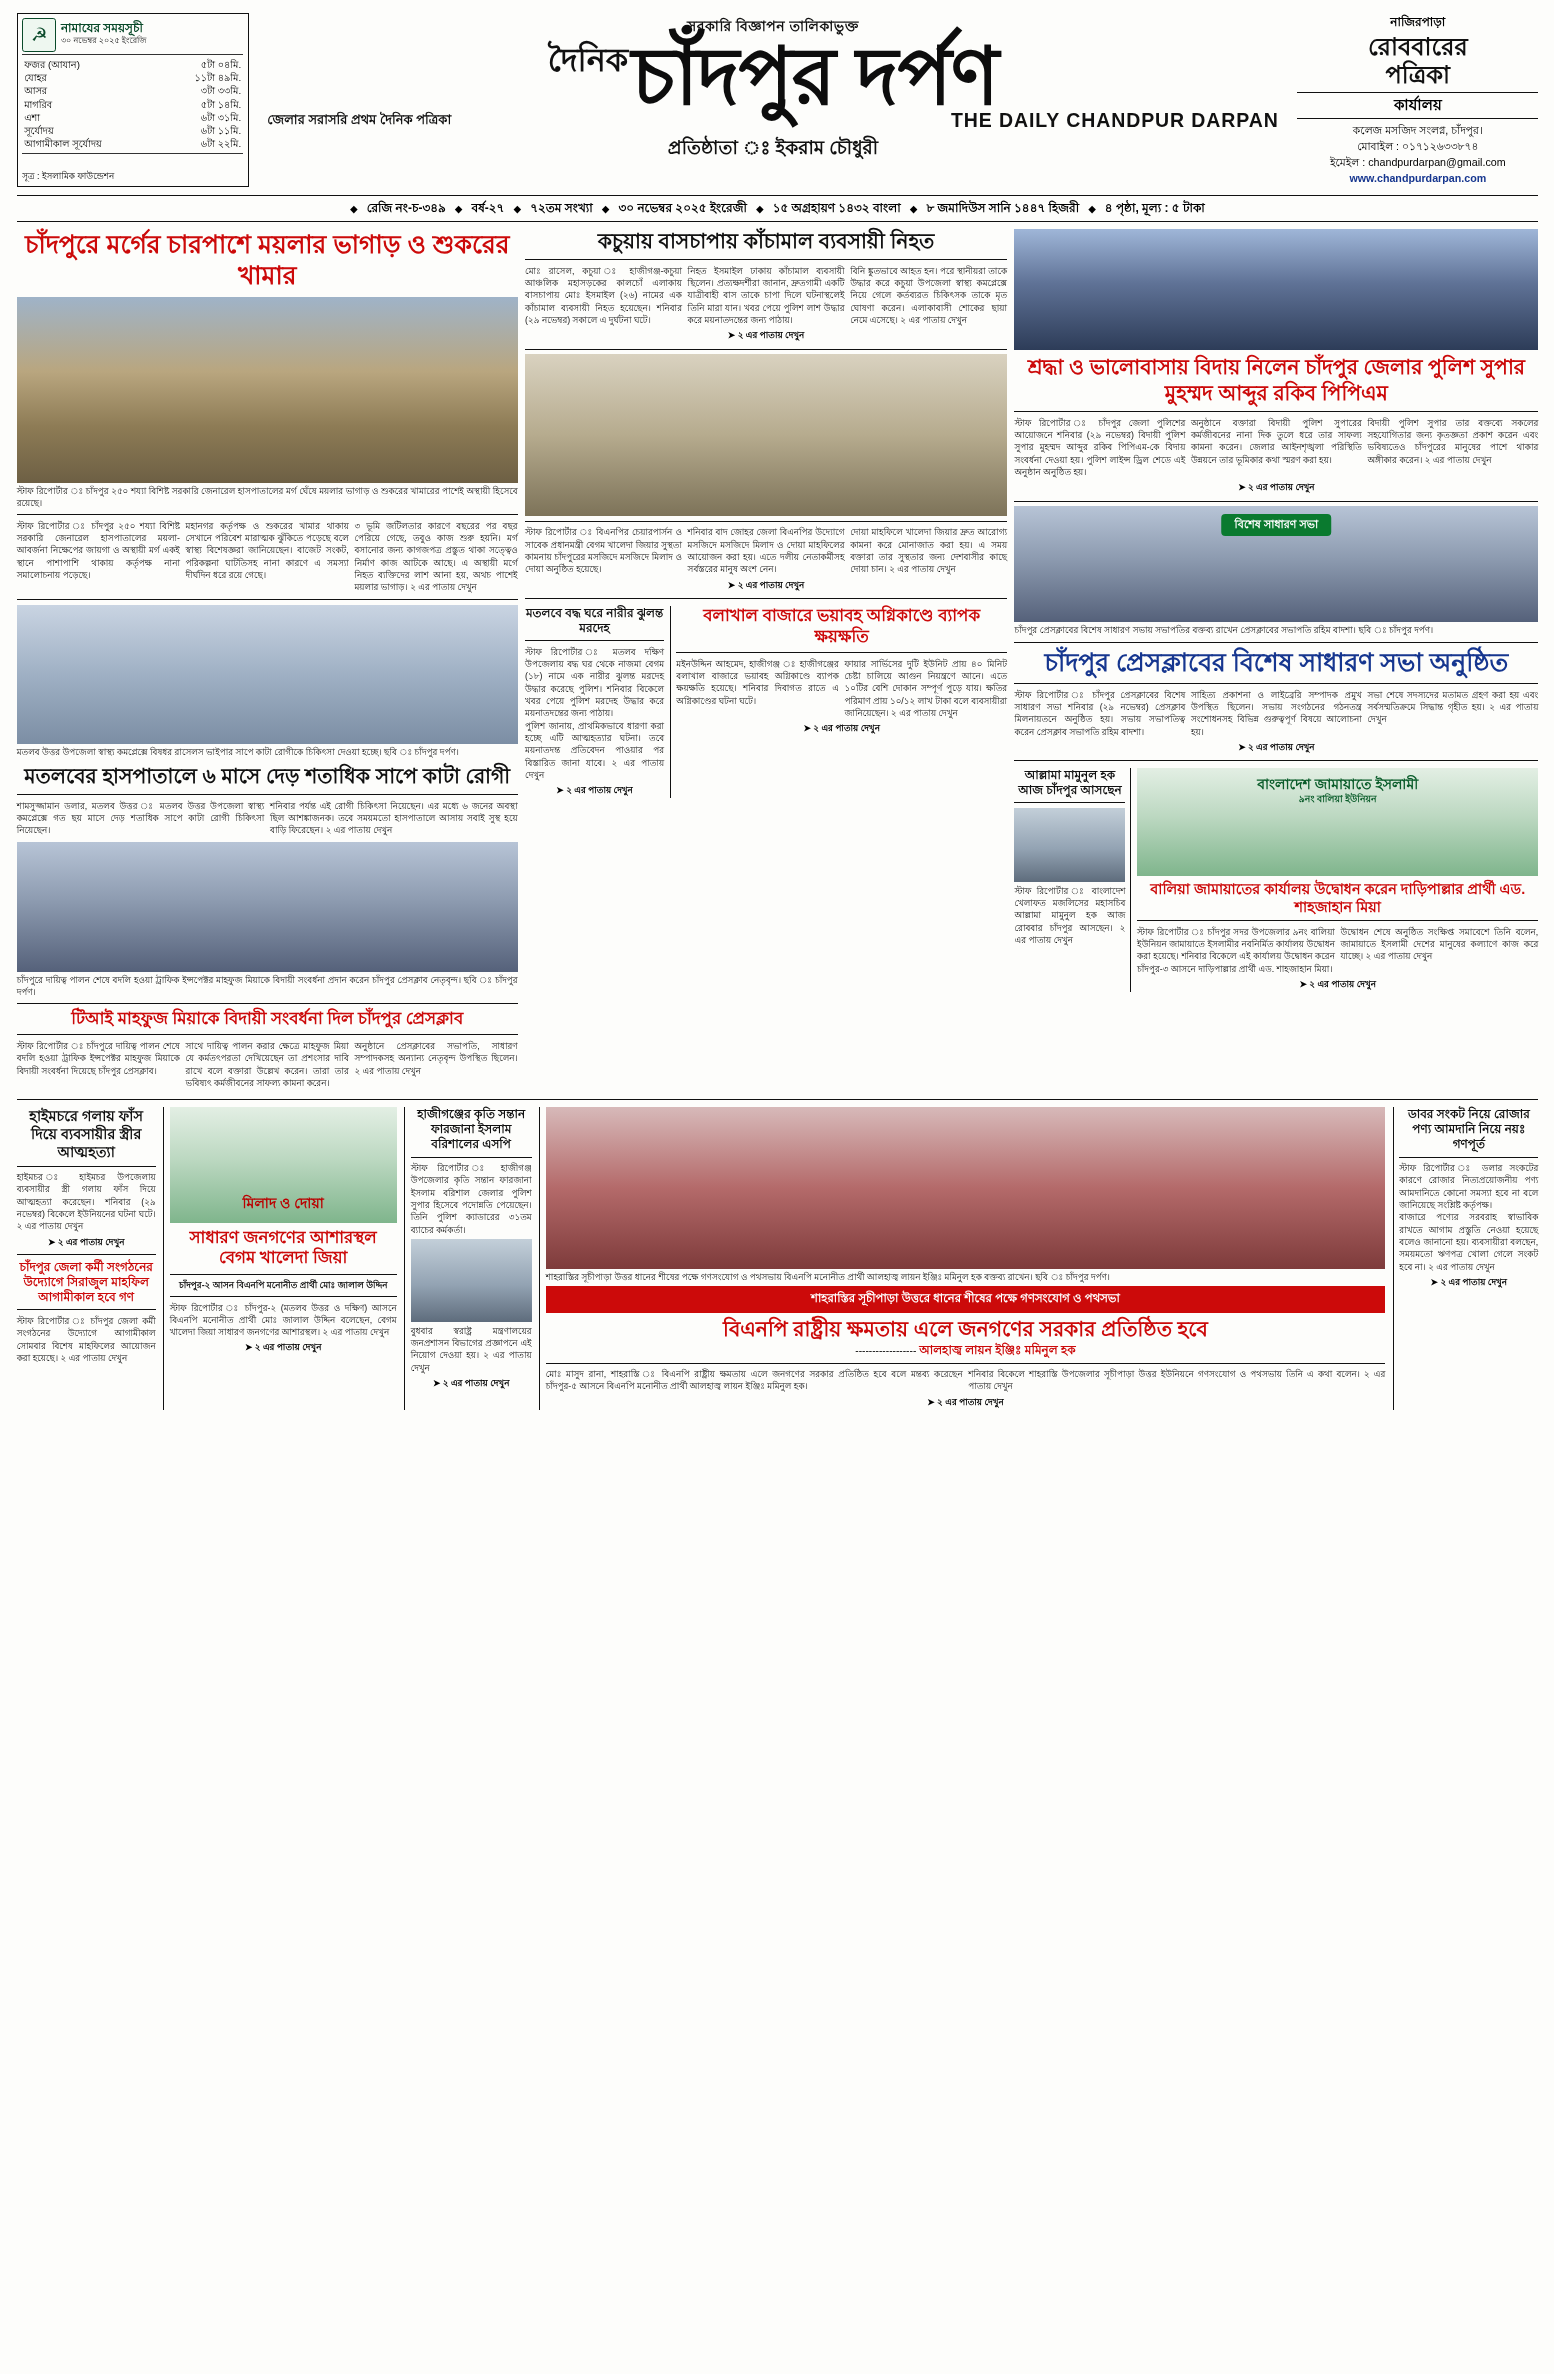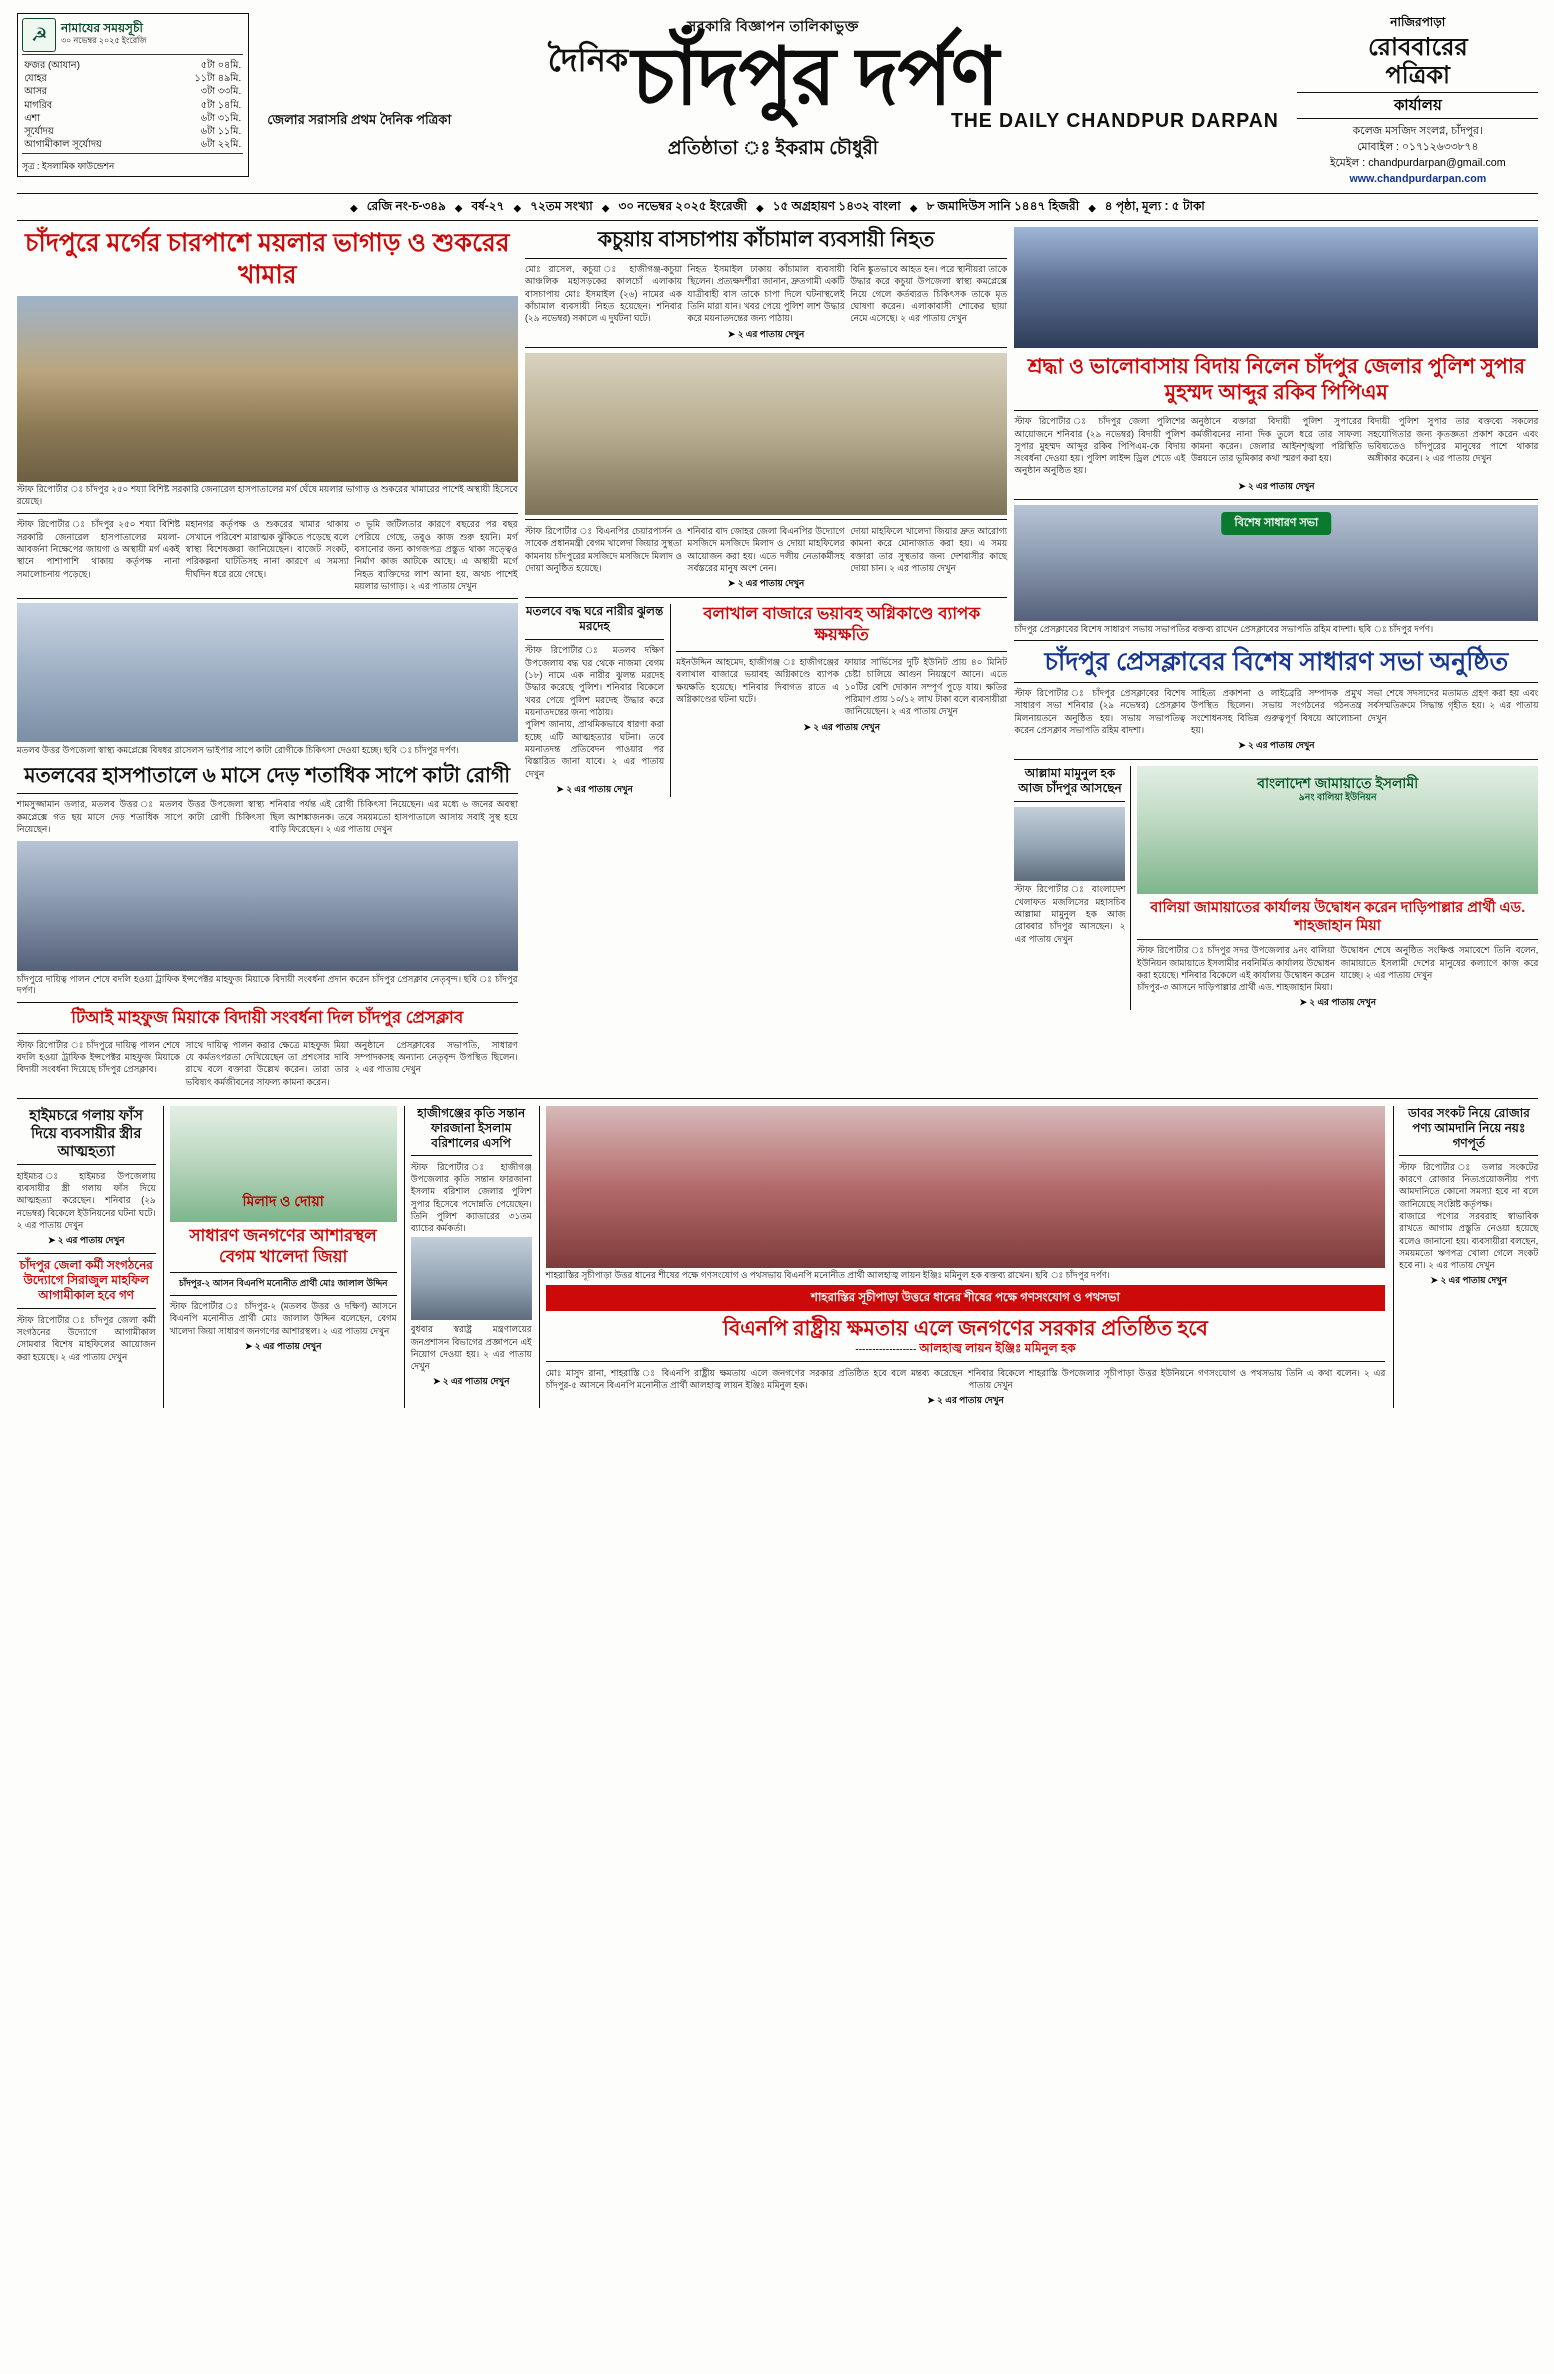--- a/index.html
+++ b/index.html
@@ -13,21 +13,21 @@
     width:232px;border:1.9px solid #111;box-sizing:border-box;padding:3.7px 4.6px;
     font-size:10.2px;line-height:1.35;
   }
   .prayer-head{display:flex;align-items:center;gap:4.6px;border-bottom:0.9px solid #333;padding-bottom:2.8px;margin-bottom:2.8px;}
   .mosque-ico{width:32px;height:32px;border:0.9px solid #0a4a2a;border-radius:2.8px;display:flex;align-items:center;justify-content:center;color:#0a4a2a;font-size:18.6px;background:#eef7f0;}
   .prayer-title{font-weight:bold;font-size:12px;color:#0a4a2a;line-height:1.15;}
   .prayer-sub{font-size:8px;color:#222;}
   table.prayer{width:100%;border-collapse:collapse;font-size:9.7px;}
   table.prayer td{padding:0px 1.9px;}
   table.prayer td.r{text-align:right;white-space:nowrap;}
-  .prayer-foot{border-top:0.9px solid #333;margin-top:2.8px;padding-top:7px;font-size:8.8px;}
+  .prayer-foot{border-top:0.9px solid #333;margin-top:2.8px;padding-top:17px;font-size:8.8px;}
   .mast-center{flex:1;text-align:center;position:relative;padding:0 5.6px;}
   .govt-line{font-size:14px;font-weight:bold;color:#111;letter-spacing:0.5px;margin-top:1.9px;}
   .mast-title-row{display:flex;align-items:flex-start;justify-content:center;}
   .dainik{font-size:32px;font-weight:bold;color:#111;line-height:.9;margin-top:7.4px;margin-right:3.7px;}
   .bigtitle{
     font-size:80px;font-weight:bold;line-height:.95;color:#0d0d0d;letter-spacing:-0.9px;
   }
   .tagline-row{display:flex;align-items:center;justify-content:space-between;margin-top:-5.6px;padding:0 13px;}
   .tagline{font-size:13px;font-weight:bold;color:#111;}
   .eng-title{font-size:19.5px;font-weight:bold;color:#111;letter-spacing:0.9px;}
@@ -296,21 +296,21 @@
       <div class="hr2"></div>
 
       <div class="cols" style="gap:5px">
         <div style="flex:0 0 111px">
           <div class="hl-black title-xs">আল্লামা মামুনুল হক আজ চাঁদপুর আসছেন</div>
           <div class="hr"></div>
           <div class="ph port" style="height:74px"></div>
           <div class="body-txt" style="margin-top:2.8px">স্টাফ রিপোর্টার ঃ বাংলাদেশ খেলাফত মজলিসের মহাসচিব আল্লামা মামুনুল হক আজ রোববার চাঁদপুর আসছেন। ২ এর পাতায় দেখুন</div>
         </div>
         <div class="vsep" style="flex:1;padding-left:5.6px">
-          <div class="ph banner" style="height:128px;position:relative">
+          <div class="ph banner" style="height:108px;position:relative">
             <div style="position:absolute;left:0;right:0;top:5.6px;text-align:center;color:#0a5c2a;font-size:14px;font-weight:bold">বাংলাদেশ জামায়াতে ইসলামী</div>
             <div style="position:absolute;left:0;right:0;top:24px;text-align:center;color:#0a5c2a;font-size:9.3px;font-weight:bold">৯নং বালিয়া ইউনিয়ন</div>
           </div>
           <div class="hl-red title-s" style="margin-top:3.7px">বালিয়া জামায়াতের কার্যালয় উদ্বোধন করেন দাড়িপাল্লার প্রার্থী এড. শাহজাহান মিয়া</div>
           <div class="hr"></div>
           <div class="microcols">
             <div class="body-txt">স্টাফ রিপোর্টার ঃ চাঁদপুর সদর উপজেলার ৯নং বালিয়া ইউনিয়ন জামায়াতে ইসলামীর নবনির্মিত কার্যালয় উদ্বোধন করা হয়েছে। শনিবার বিকেলে এই কার্যালয় উদ্বোধন করেন চাঁদপুর-৩ আসনে দাড়িপাল্লার প্রার্থী এড. শাহজাহান মিয়া।</div>
             <div class="body-txt">উদ্বোধন শেষে অনুষ্ঠিত সংক্ষিপ্ত সমাবেশে তিনি বলেন, জামায়াতে ইসলামী দেশের মানুষের কল্যাণে কাজ করে যাচ্ছে। ২ এর পাতায় দেখুন</div>
           </div>
           <div class="more">➤ ২ এর পাতায় দেখুন</div>

